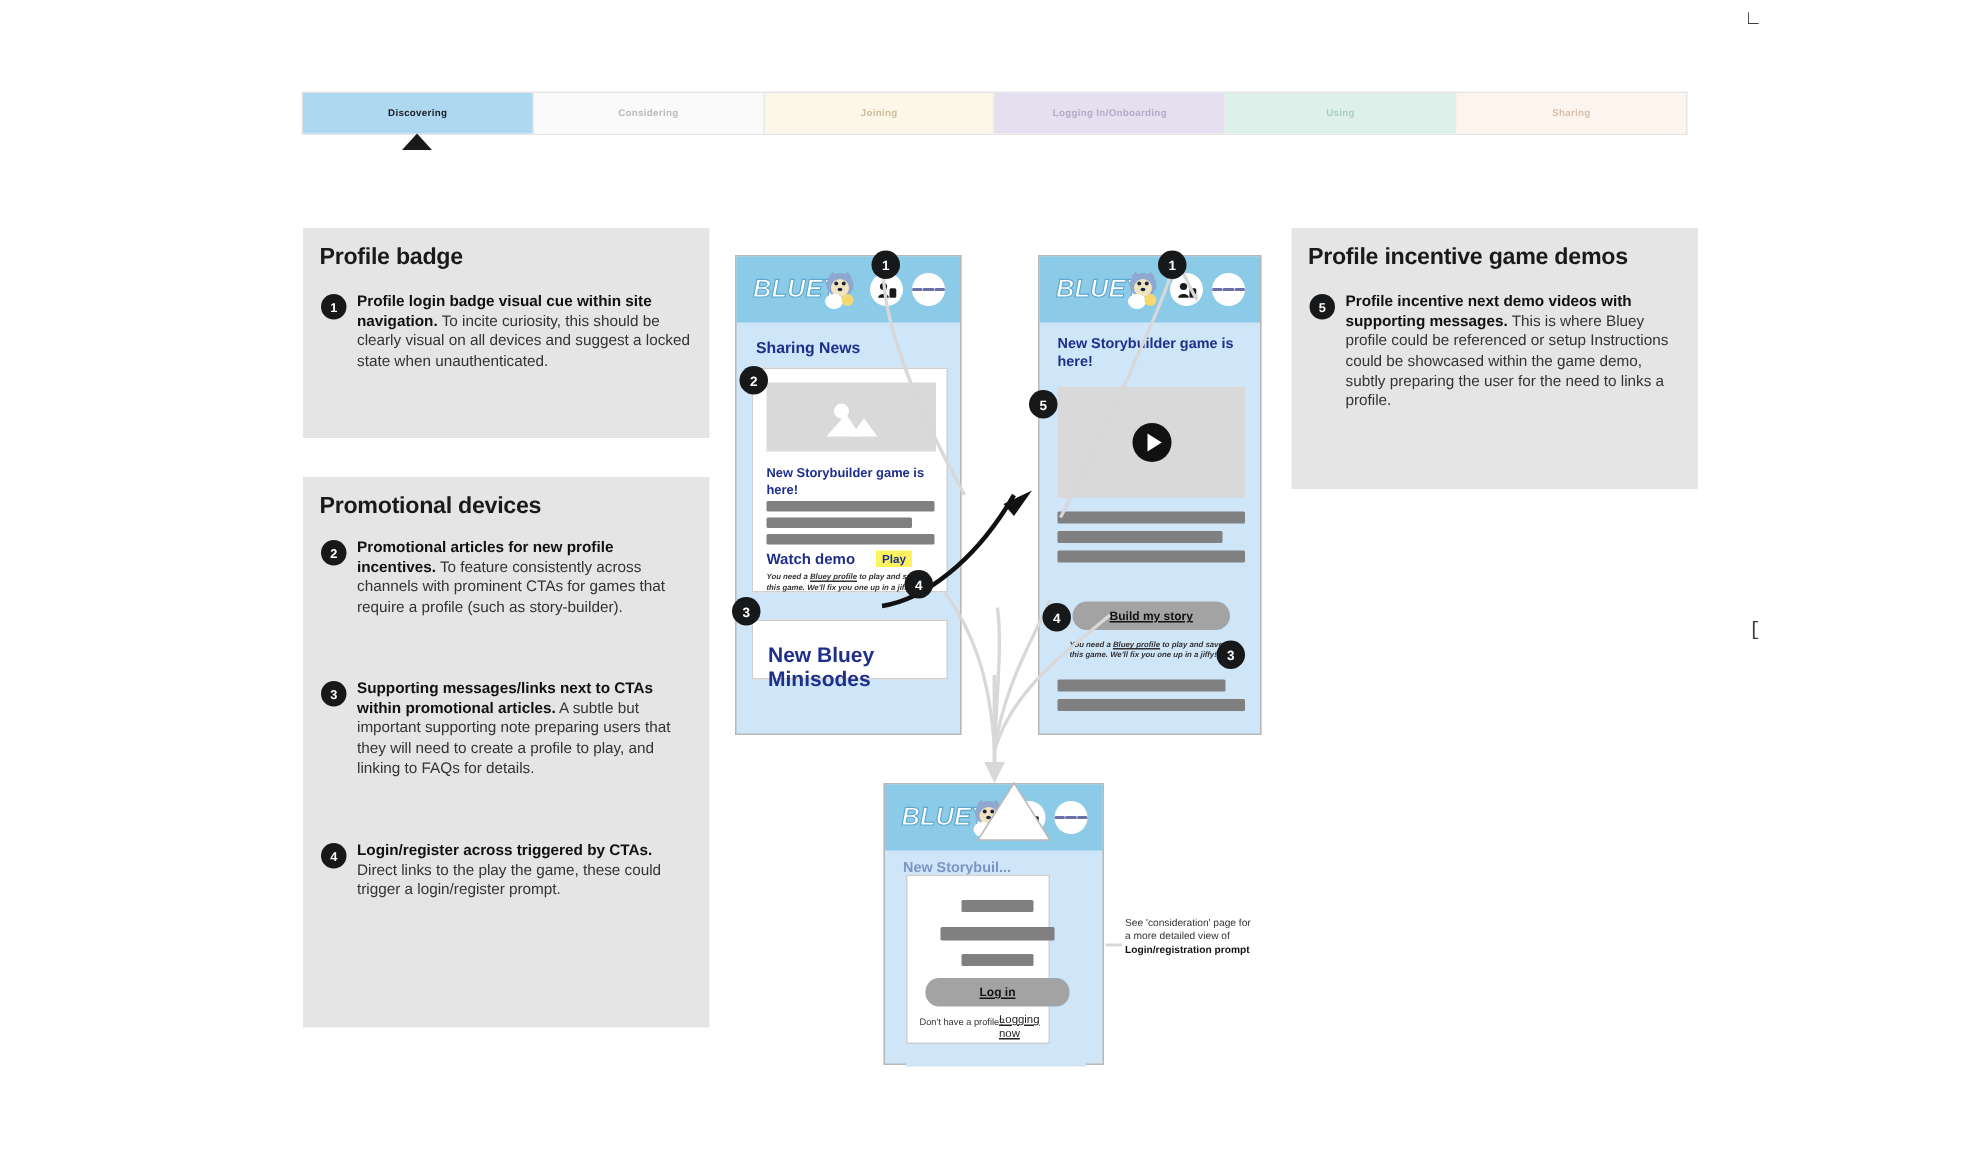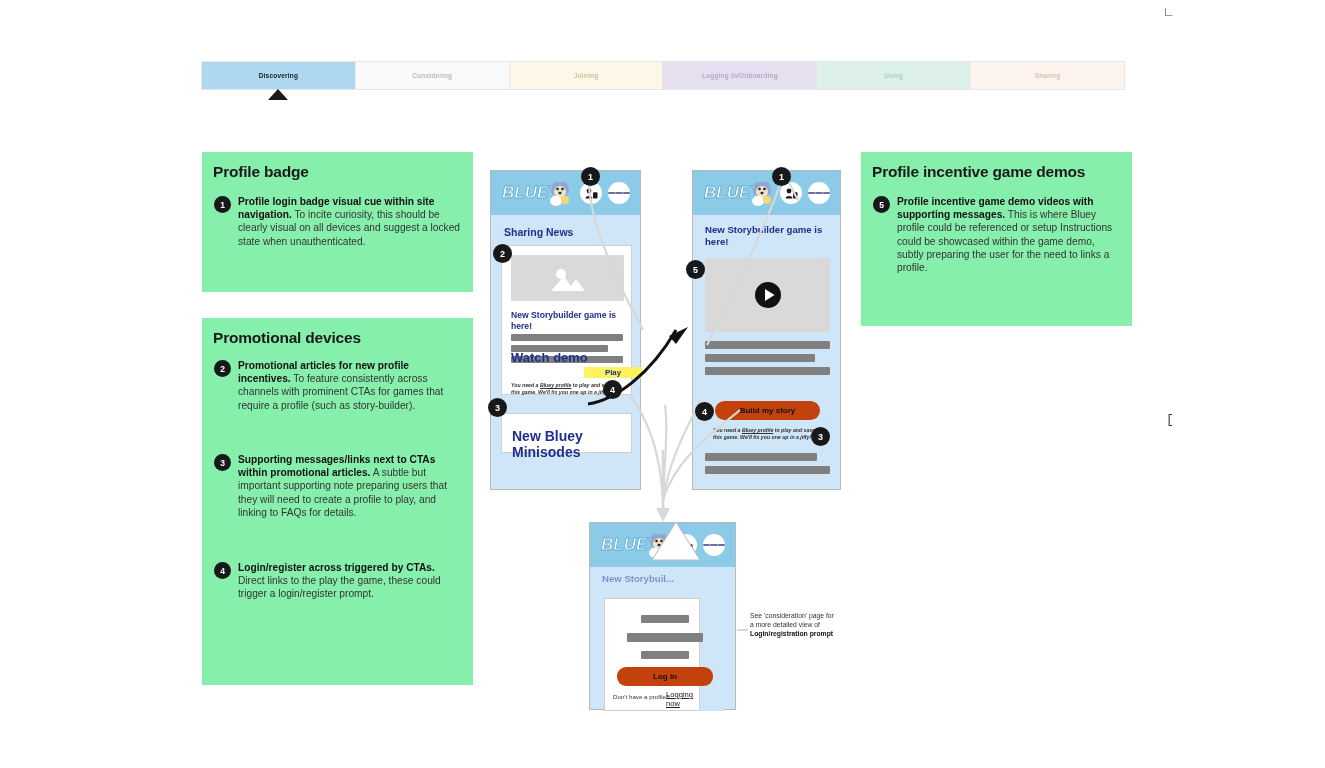--- a/index.html
+++ b/index.html
@@ -13,21 +13,21 @@
 
   
   #journey-bar{left:201px;top:61px;width:924px;height:29px;display:flex;border:1px solid #e6e6e6;box-sizing:border-box;}
   .journey-tab{flex:1 1 0;display:flex;align-items:center;justify-content:center;
     font-size:6.5px;font-weight:bold;letter-spacing:.2px;border-right:1px solid #e8e8e8;box-sizing:border-box;}
   .journey-tab:last-child{border-right:none;}
   #journey-pointer{left:268px;top:89px;width:0;height:0;
     border-left:10px solid transparent;border-right:10px solid transparent;border-bottom:11px solid #1a1a1a;}
 
   
-  .panel{background:#86efac;}
+  .panel{background:#e5e5e5;}
   #panel-badge{left:202px;top:152px;width:271px;height:140px;}
   #panel-promo{left:202px;top:318px;width:271px;height:367px;}
   #panel-demos{left:861px;top:152px;width:271px;height:174px;}
   .panel-title{font-size:15.5px;font-weight:bold;color:#1a1a1a;letter-spacing:-.2px;}
   .note{display:flex;gap:7px;}
   .bullet{flex:0 0 auto;width:17px;height:17px;border-radius:50%;background:#17181a;color:#fff;
     font-size:8.5px;font-weight:bold;display:flex;align-items:center;justify-content:center;margin-top:1px;}
   .note-text{font-size:10.2px;line-height:13.2px;color:#333;}
   .note-text b{color:#111;}
 
@@ -39,22 +39,22 @@
     display:flex;align-items:center;justify-content:center;}
   .pill-people{right:38px;}
   .pill-burger{right:10px;}
   .burger-line{width:11px;height:2px;background:#6b6fa8;border-radius:1px;margin:1px 0;}
   .card{background:#ffffff;border:1px solid #cfcfcf;box-sizing:border-box;}
   .bluey-head{font-family:"Liberation Sans",sans-serif;color:#1e2f8c;font-weight:bold;}
   .greybar{background:#808080;border-radius:1px;}
   .imgph{background:#d9d9d9;display:flex;align-items:center;justify-content:center;}
   .support-note{font-size:5.2px;line-height:6.6px;color:#333;font-style:italic;font-weight:bold;}
   .support-note u{text-decoration:underline;}
-  .cta-grey{background:#c2410c;border-radius:12px;display:flex;align-items:center;justify-content:center;
-    font-size:8px;font-weight:bold;color:#111;}
+  .cta-grey{background:#a3a3a3;border-radius:12px;display:flex;align-items:center;justify-content:center;
+    font-size:8px;font-weight:bold;color:#111;text-decoration:underline;}
   .hl{background:#fdf35e;}
 
   
   #side-note{left:750px;top:611px;width:85px;font-size:6.8px;line-height:9px;color:#333;}
   #side-note b{color:#111;}
   .cropmark{position:absolute;color:#3c3c3c;font-size:13px;font-family:"Liberation Mono",monospace;}
   svg.overlay{position:absolute;left:0;top:0;width:1325px;height:768px;pointer-events:none;}
 </style>
 </head>
 <body>
@@ -111,21 +111,21 @@
       <b>Login/register across triggered by CTAs.</b><span> Direct links to the play the game, these could trigger a login/register prompt.</span>
     </div>
   </div>
 </div>
 
 <div class="abs panel" id="panel-demos">
   <div class="panel-title abs" style="left:11px;top:11px;">Profile incentive game demos</div>
   <div class="abs note" style="left:12px;top:43px;width:247px;">
     <div class="bullet">5</div>
     <div class="note-text">
-      <b>Profile incentive game demo videos with supporting messages.</b><span> This is where Bluey profile could be referenced or setup Instructions could be showcased within the game demo, subtly preparing the user for the need to links a profile.</span>
+      <b>Profile incentive next demo videos with supporting messages.</b><span> This is where Bluey profile could be referenced or setup Instructions could be showcased within the game demo, subtly preparing the user for the need to links a profile.</span>
     </div>
   </div>
 </div>
 
 <div class="abs phone" id="phone-latest-news" style="left:490px;top:170px;width:151px;height:320px;">
   <div class="phone-header">
     <svg class="bluey-logo" viewBox="0 0 78 26">
       <text x="1" y="18" font-family="Liberation Sans, sans-serif" font-size="17" font-weight="bold" font-style="italic" fill="#ffffff" stroke="#5fa9cf" stroke-width="0.8">BLUEY</text>
       <g transform="translate(48,1)">
         <ellipse cx="11" cy="9" rx="9" ry="8" fill="#8fa8cf"></ellipse>
@@ -160,22 +160,22 @@
       <svg width="38" height="28" viewBox="0 0 38 28">
         <circle cx="12" cy="10" r="5" fill="#ffffff"></circle>
         <path d="M2 27 L15 12 L25 27 Z" fill="#ffffff"></path>
         <path d="M18 27 L27 15 L36 27 Z" fill="#ffffff"></path>
       </svg>
     </div>
     <div class="abs bluey-head" style="left:9px;top:64px;width:112px;font-size:8.6px;line-height:10.6px;">New Storybuilder game is here!</div>
     <div class="abs greybar" style="left:9px;top:88px;width:112px;height:7px;"></div>
     <div class="abs greybar" style="left:9px;top:99px;width:97px;height:7px;"></div>
     <div class="abs greybar" style="left:9px;top:110px;width:112px;height:7px;"></div>
-    <div class="abs bluey-head" style="left:9px;top:104px;font-size:13px;">Watch demo</div>
-    <div class="abs bluey-head hl" style="left:82px;top:121px;padding:1px 21px;font-size:7.8px;">Play</div>
+    <div class="abs bluey-head" style="left:9px;top:122px;font-size:10px;">Watch demo</div>
+    <div class="abs bluey-head hl" style="left:82px;top:121px;padding:1px 4px;font-size:7.8px;">Play</div>
     <div class="abs support-note" style="left:9px;top:136px;width:112px;">
       You need a <u>Bluey profile</u> to play and save this game. We'll fix you one up in a jiffy!
     </div>
   </div>
 
   <div class="abs card" style="left:10px;top:242px;width:131px;height:40px;">
     <div class="abs bluey-head" style="left:10px;top:14px;font-size:14px;">New Bluey Minisodes</div>
   </div>
 </div>
 
@@ -257,21 +257,21 @@
     </div>
     <div class="nav-pill pill-burger">
       <div class="burger-line"></div>
       <div class="burger-line"></div>
       <div class="burger-line"></div>
     </div>
   </div>
 
   <div class="abs bluey-head" style="left:12px;top:50px;font-size:9.6px;opacity:.45;">New Storybuil...</div>
 
-  <div class="abs card" style="left:14px;top:60px;width:96px;height:113px;z-index:4;margin-top:15px;">
+  <div class="abs card" style="left:14px;top:60px;width:96px;height:113px;z-index:4;">
     <div class="abs greybar" style="left:36px;top:16px;width:48px;height:8px;"></div>
     <div class="abs greybar" style="left:22px;top:34px;width:76px;height:9px;"></div>
     <div class="abs greybar" style="left:36px;top:52px;width:48px;height:8px;"></div>
     <div class="abs cta-grey" style="left:12px;top:68px;width:96px;height:19px;border-radius:9px;">Log in</div>
     <div class="abs" style="left:8px;top:94px;font-size:6.2px;color:#333;">Don't have a profile?</div>
     <div class="abs" style="left:61px;top:91px;font-size:7.6px;color:#222;text-decoration:underline;">Logging now</div>
   </div>
 
   <div class="abs card" style="left:14px;top:178px;width:120px;height:10px;background:#cfe5f8;border:none;"></div>
 </div>

